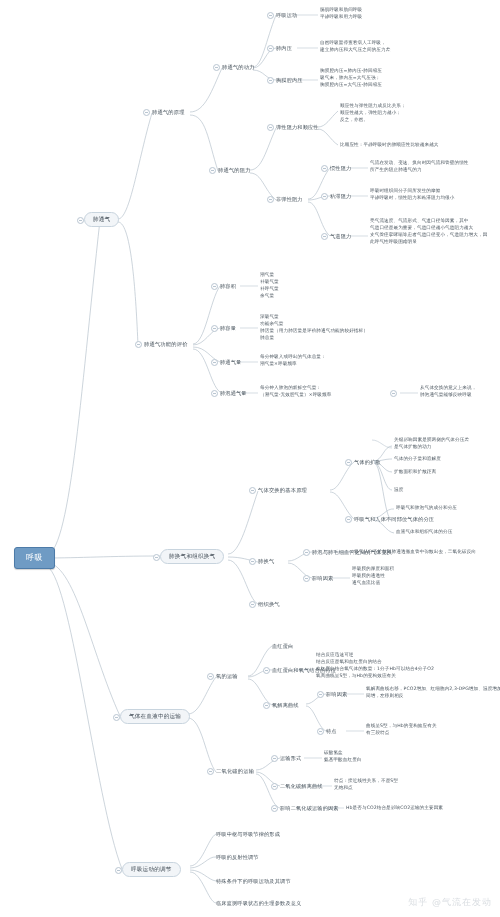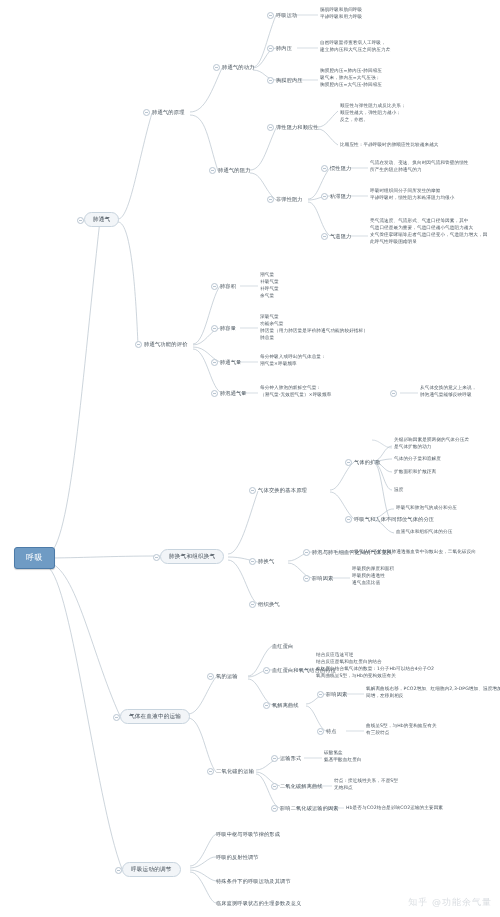--- a/index.html
+++ b/index.html
@@ -375,15 +375,15 @@
 
   <div class="bullet" style="left:271px;top:805px;"></div>
   <div class="node lv3" style="left:280px;top:805px;">影响二氧化碳运输的因素</div>
   <div class="node leaf" style="left:346px;top:805px;">Hb是否与CO2结合是影响CO2运输的主要因素</div>
 
   <div class="node lv3" style="left:216px;top:831px;">呼吸中枢与呼吸节律的形成</div>
   <div class="node lv3" style="left:216px;top:854px;">呼吸的反射性调节</div>
   <div class="node lv3" style="left:216px;top:878px;">特殊条件下的呼吸运动及其调节</div>
   <div class="node lv3" style="left:216px;top:900px;">临床监测呼吸状态的生理参数及意义</div>
 
-  <div class="watermark">知乎 @功能余气量</div>
+  <div class="watermark">知乎 @气流在发动</div>
 
 </div>
 
 </body></html>

